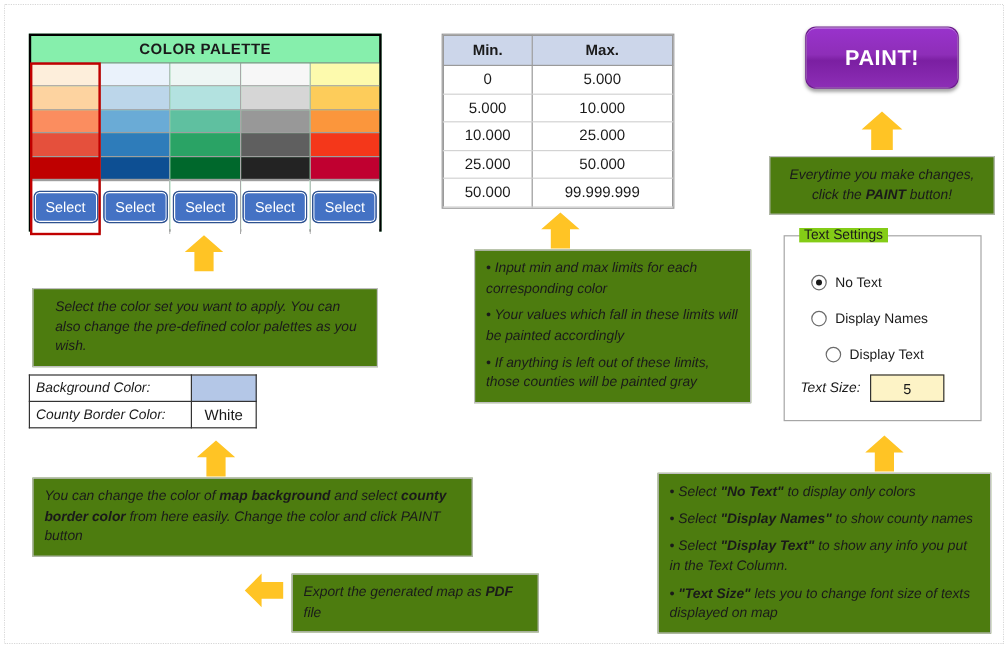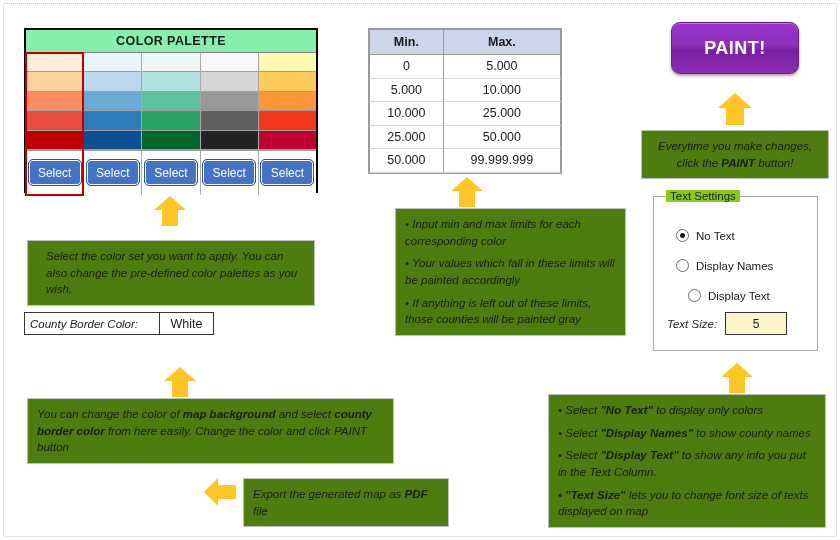--- a/index.html
+++ b/index.html
@@ -415,20 +415,24 @@
 
   <div class="abs note" id="limits-note" style="left:363px; top:208px; width:231px;margin-left:32px;">
     <p>• Input min and max limits for each corresponding color</p>
     <p>• Your values which fall in these limits will be painted accordingly</p>
     <p>• If anything is left out of these limits, those counties will be painted gray</p>
   </div>
 
   <div class="abs" id="bgcolor-table">
     <table>
       <tbody>
+          <tr>
+        <td class="bg-label">Background Color:</td>
+        <td class="bg-swatch-cell"></td>
+      </tr>
       <tr>
         <td class="bg-label">County Border Color:</td>
         <td class="bg-value">White</td>
       </tr>
     </tbody>
       </table>
   </div>
 
   <div class="abs" style="left:163px; top:366px;">
     <svg width="34" height="32" viewBox="0 0 34 32">

